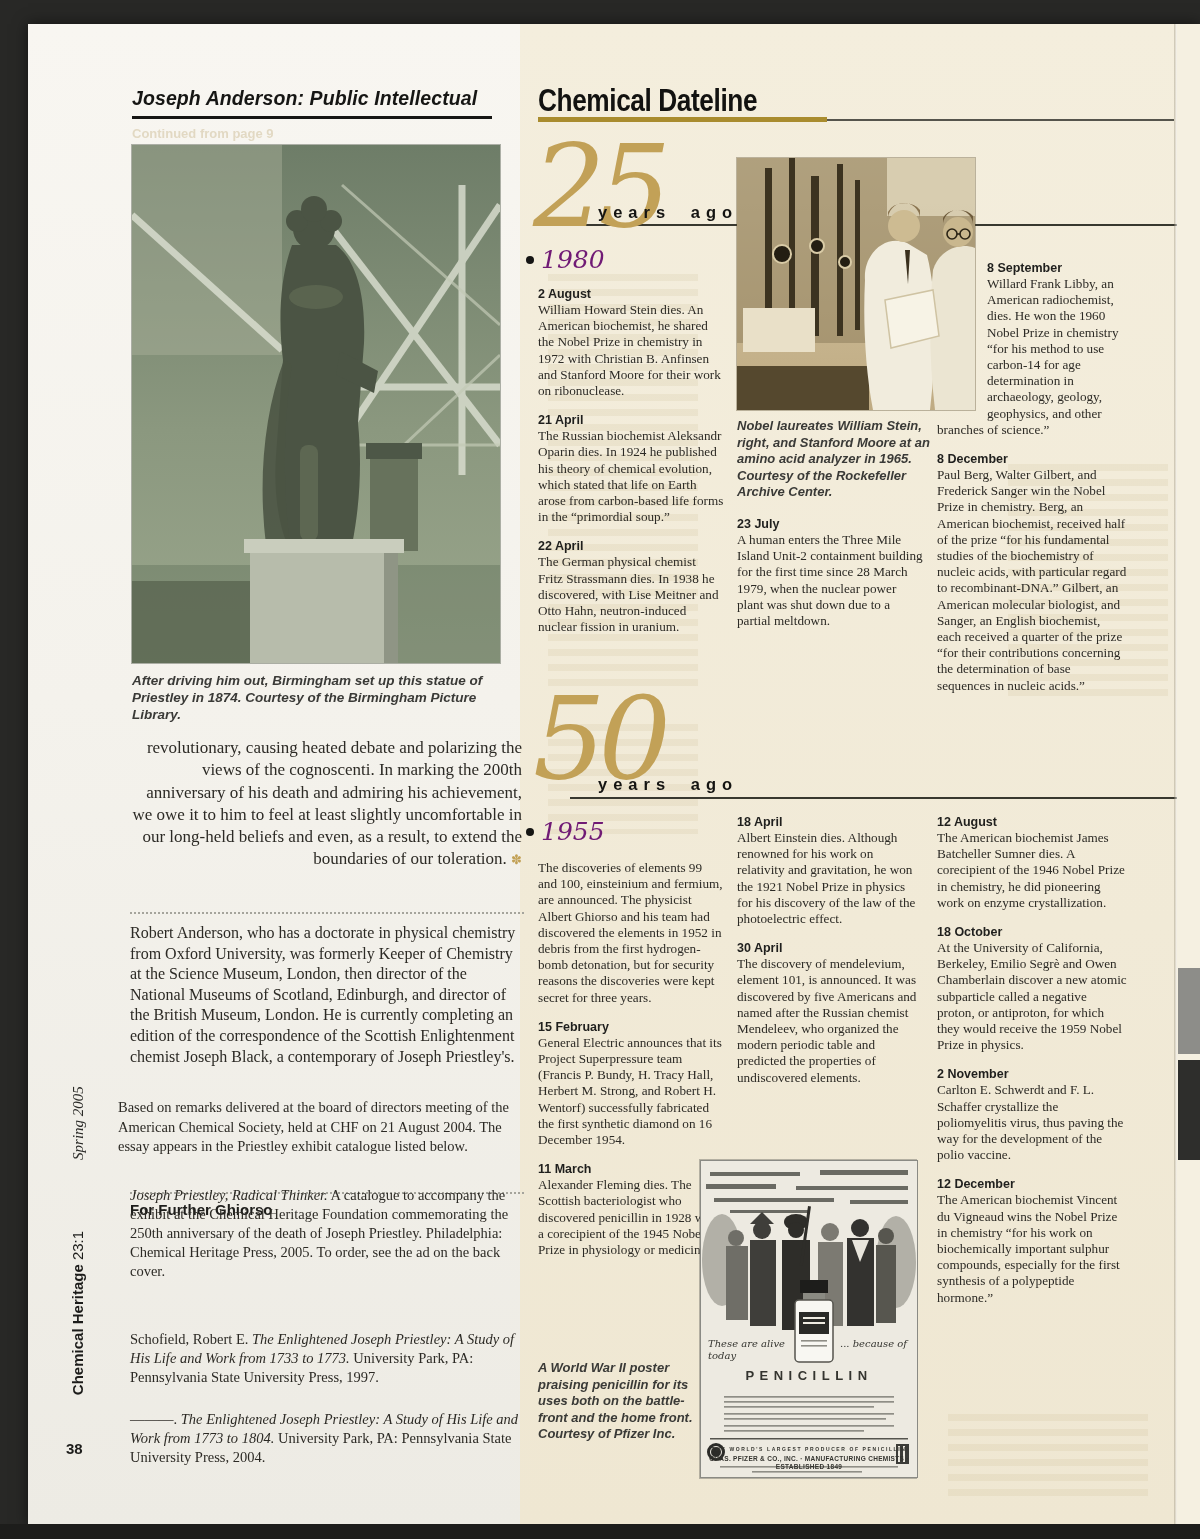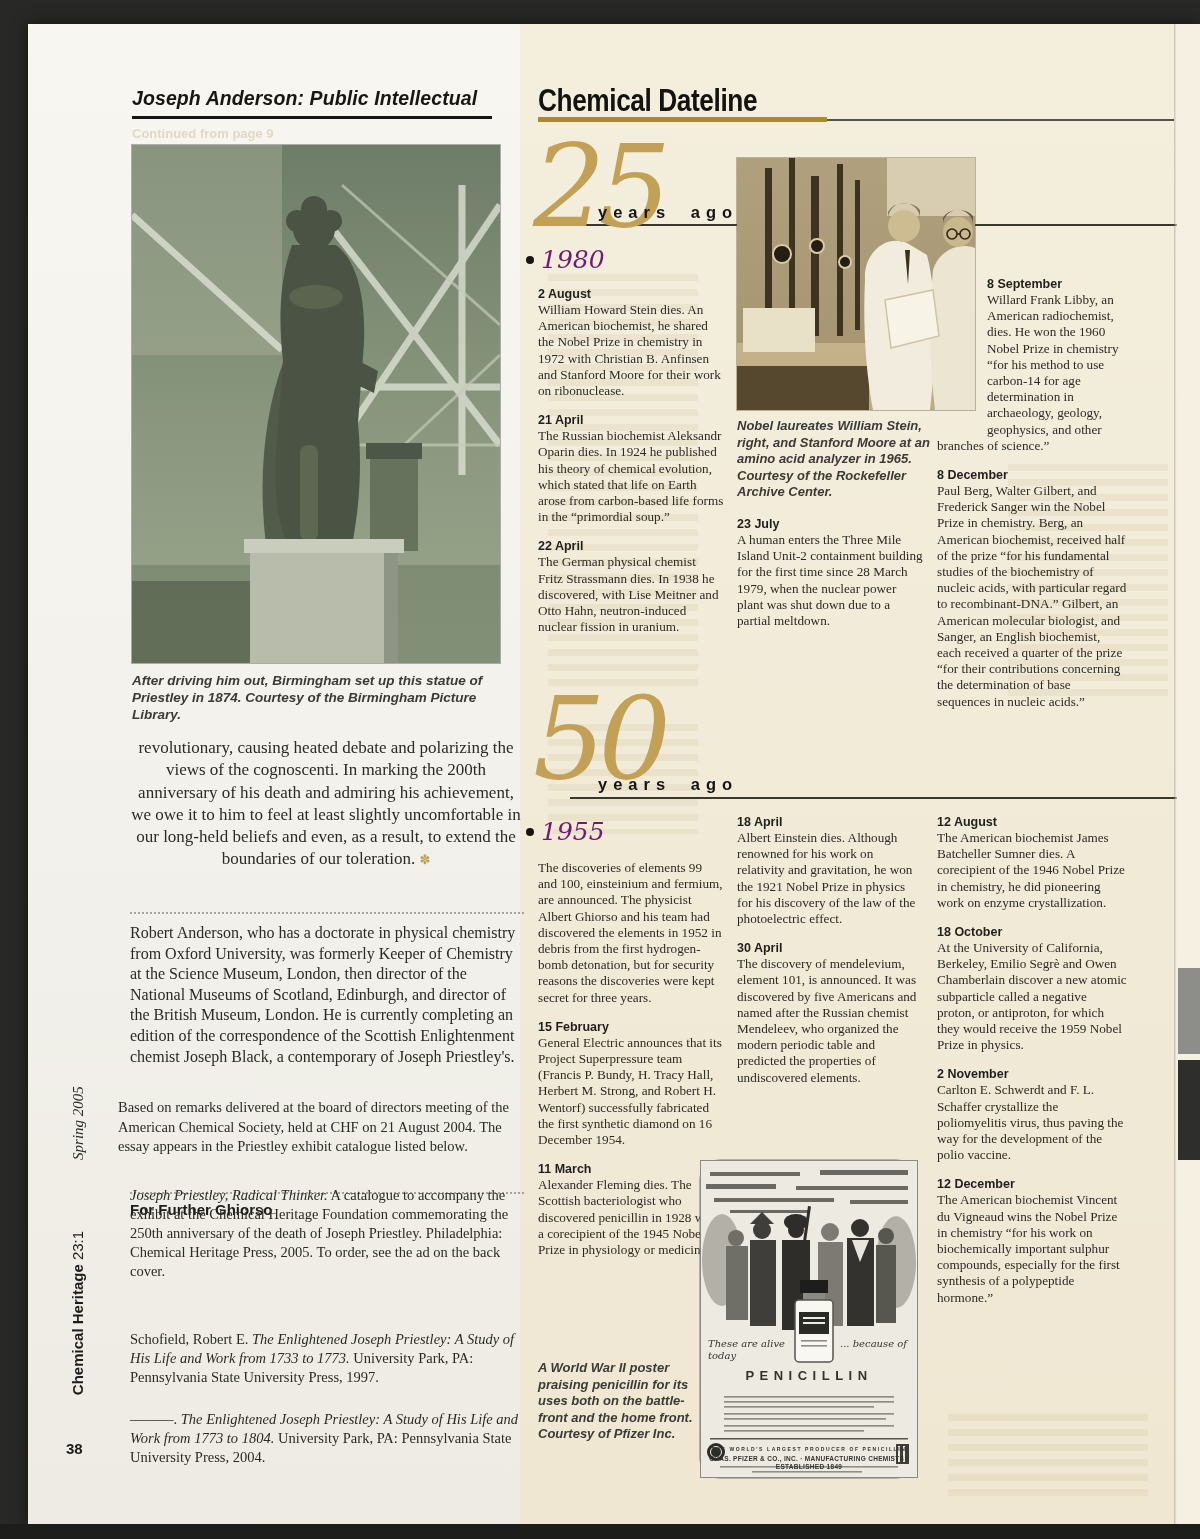--- a/index.html
+++ b/index.html
@@ -21,21 +21,21 @@
   .art-title{position:absolute;left:104px;top:62px;width:360px;z-index:3;
         font:italic bold 19.5px/24px "Liberation Sans",sans-serif;color:#161614;letter-spacing:.1px;}
   .art-title-rule{position:absolute;left:104px;top:92px;width:360px;height:3px;background:#161614;z-index:3;}
   .ghost-note{position:absolute;left:104px;top:102px;width:360px;z-index:2;
         font:bold 13px/16px "Liberation Sans",sans-serif;color:#ddd2b8;opacity:.8;}
   .statue-photo{position:absolute;left:104px;top:121px;width:368px;height:518px;z-index:3;
         box-shadow:0 0 0 1px rgba(60,70,55,.4);}
   .photo-caption{font:italic bold 13.5px/17px "Liberation Sans",sans-serif;color:#3a3a37;}
   .statue-cap{position:absolute;left:104px;top:648px;width:370px;z-index:3;}
   .body-para{position:absolute;left:102px;top:713px;width:392px;z-index:3;
-        font:17px/22.3px "Liberation Serif",serif;color:#2c2a25;text-align:center;}
+        font:17px/22.3px "Liberation Serif",serif;color:#2c2a25;text-align:right;}
   .end-mark{color:#c2a157;font-size:13px;}
   .dot-rule{position:absolute;height:0;border-top:2px dotted #a5a49c;width:394px;left:102px;z-index:3;}
   .bio-para{position:absolute;left:102px;top:899px;width:394px;z-index:3;
         font:16px/20.6px "Liberation Serif",serif;color:#2c2a25;}
   .remarks{position:absolute;left:90px;top:1074px;width:394px;z-index:3;
         font:14.5px/19.6px "Liberation Serif",serif;color:#2c2a25;}
   .ffr-head{position:absolute;left:102px;top:1177px;z-index:3;
         font:bold 15px/18px "Liberation Sans",sans-serif;color:#1d1d1b;}
   .bib{position:absolute;left:102px;width:396px;z-index:3;
         font:14.5px/19px "Liberation Serif",serif;color:#2c2a25;}
@@ -66,21 +66,21 @@
   .dl-col{position:absolute;width:186px;z-index:4;}
   .entry{margin-bottom:13px;}
   .edate{font:bold 12.5px/16px "Liberation Sans",sans-serif;color:#1f1f1d;}
   .etext{font:13.2px/16.2px "Liberation Serif",serif;color:#2c2a25;}
   .photo-overhang{float:left;width:50px;height:158px;}
   .dl-photo{position:absolute;left:709px;top:134px;width:238px;height:252px;z-index:5;
         box-shadow:0 0 0 1px rgba(80,65,35,.35);}
   .dl-cap{position:absolute;left:709px;top:394px;width:196px;z-index:4;
         font:italic bold 13px/16.6px "Liberation Sans",sans-serif;color:#3a3a37;}
   .poster{position:absolute;left:672px;top:1136px;width:216px;height:318px;z-index:5;
-        box-shadow:0 0 0 1px rgba(90,90,85,.4);background:#edeae1;border-radius:21px;}
+        box-shadow:0 0 0 1px rgba(90,90,85,.4);background:#edeae1;}
   .poster-cap{position:absolute;left:510px;top:1336px;width:176px;z-index:4;
         font:italic bold 13px/16.6px "Liberation Sans",sans-serif;color:#3a3a37;}
   .poster .ov{position:absolute;z-index:2;color:#34342f;}
   .ov-script{font:italic 10px/12px "DejaVu Serif",serif;}
   .ov-peni{font:bold 13px/15px "Liberation Sans",sans-serif;letter-spacing:5.5px;color:#2b2b27;}
   .ov-prod{font:bold 5px/7px "Liberation Sans",sans-serif;letter-spacing:1.6px;color:#3c3c37;}
   .ov-co{font:bold 6.5px/8px "Liberation Sans",sans-serif;letter-spacing:.3px;color:#2f2f2b;}
 
   .ghost{position:absolute;z-index:1;opacity:.5;filter:blur(.6px);
         background:repeating-linear-gradient(180deg,rgba(186,168,120,.28) 0 7px,rgba(0,0,0,0) 7px 15px);}
@@ -239,21 +239,21 @@
 
   <div class="dl-cap">Nobel laureates William Stein, right, and Stanford Moore at an amino acid analyzer in 1965. Courtesy of the Rockefeller Archive Center.</div>
 
   <div class="dl-col" style="left:709px;top:492px">
       <div class="entry">
         <div class="edate">23 July</div>
         <div class="etext">A human enters the Three Mile Island Unit-2 containment building for the first time since 28 March 1979, when the nuclear power plant was shut down due to a partial meltdown.</div>
       </div>
     </div>
 
-  <div class="dl-col" style="left:909px;top:252px;width:190px">
+  <div class="dl-col" style="left:909px;top:236px;width:190px">
     <div class="photo-overhang"></div>
   <div class="entry">
         <div class="edate">8 September</div>
         <div class="etext">Willard Frank Libby, an American radiochemist, dies. He won the 1960 Nobel Prize in chemistry “for his method to use carbon-14 for age determination in archaeology, geology, geophysics, and other branches of science.”</div>
       </div>
       <div class="entry">
         <div class="edate">8 December</div>
         <div class="etext">Paul Berg, Walter Gilbert, and Frederick Sanger win the Nobel Prize in chemistry. Berg, an American biochemist, received half of the prize “for his fundamental studies of the biochemistry of nucleic acids, with particular regard to recombinant-DNA.” Gilbert, an American molecular biologist, and Sanger, an English biochemist, each received a quarter of the prize “for their contributions concerning the determination of base sequences in nucleic acids.”</div>
       </div>
     </div>

